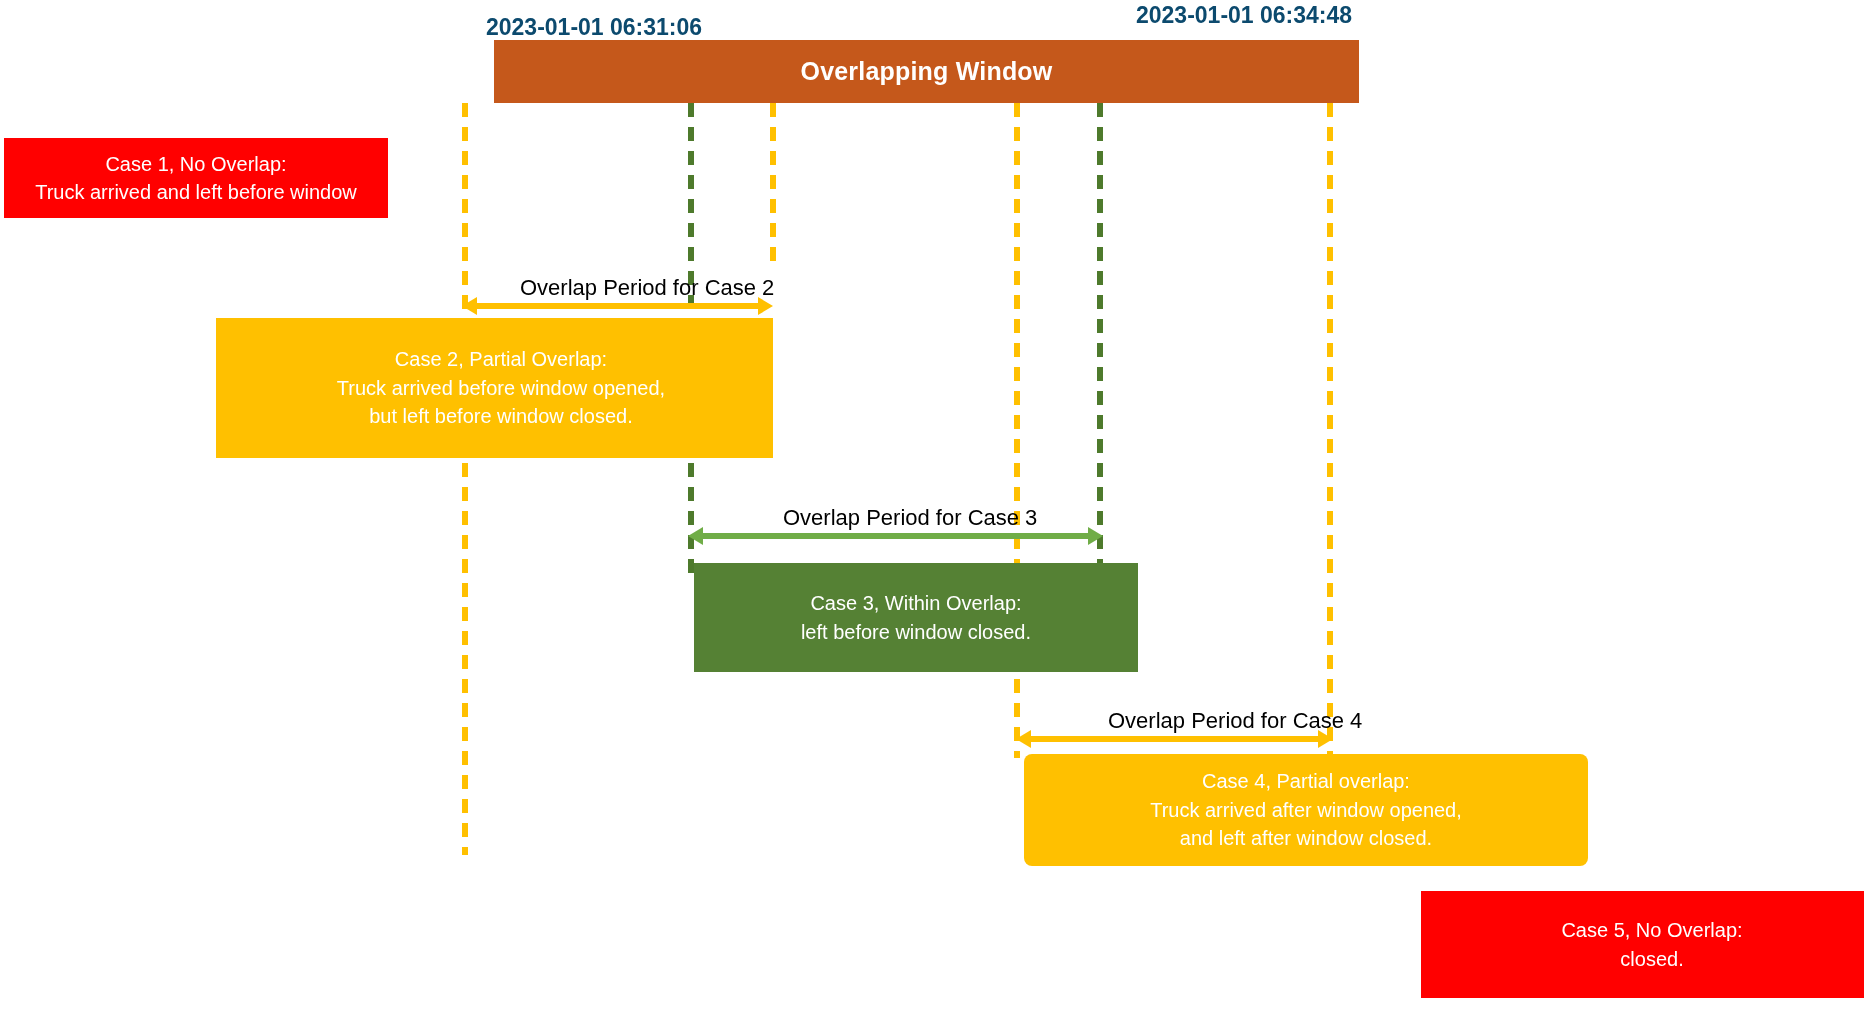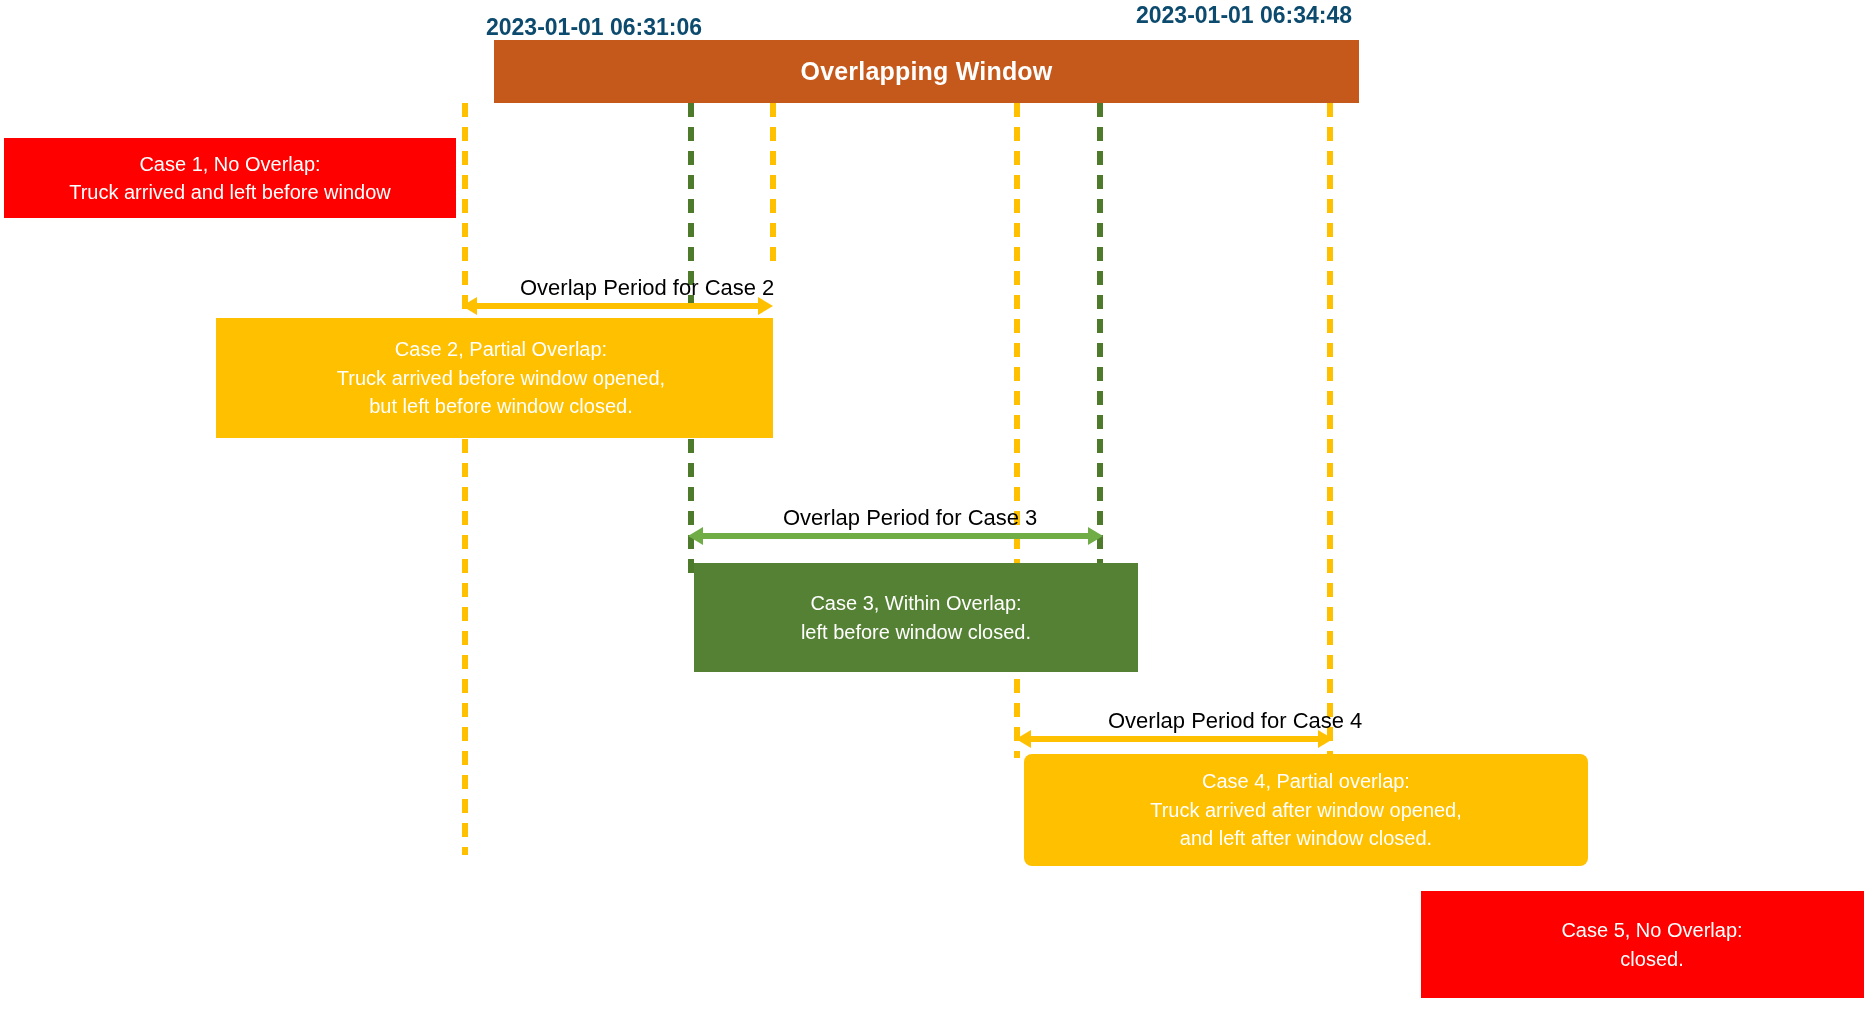--- a/index.html
+++ b/index.html
@@ -83,22 +83,22 @@
     color: #ffffff;
     font-size: 20px;
     line-height: 1.42;
     padding: 6px 10px;
   }
   .case-box .line { display: block; white-space: nowrap; }
   .red    { background: #ff0000; }
   .yellow-bg { background: #ffc000; }
   .green-bg  { background: #558134; }
 
-  #case1-box { left: 4px;   top: 138px; width: 452px; height: 80px; justify-content: center; }
-  #case2-box { left: 216px; top: 318px; width: 557px; height: 120px; padding-left: 23px; }
+  #case1-box { left: 4px;   top: 138px; width: 384px; height: 80px; justify-content: center; }
+  #case2-box { left: 216px; top: 318px; width: 557px; height: 140px; padding-left: 23px; }
   #case3-box { left: 694px; top: 563px; width: 444px; height: 109px; }
   #case4-box { left: 1024px;top: 754px; width: 564px; height: 112px; border-radius: 8px; }
   #case5-box { left: 1421px;top: 891px; width: 462px; height: 107px; }
 
   
   .overlap-label {
     position: absolute;
     font-size: 22px;
     color: #000000;
     white-space: nowrap;

